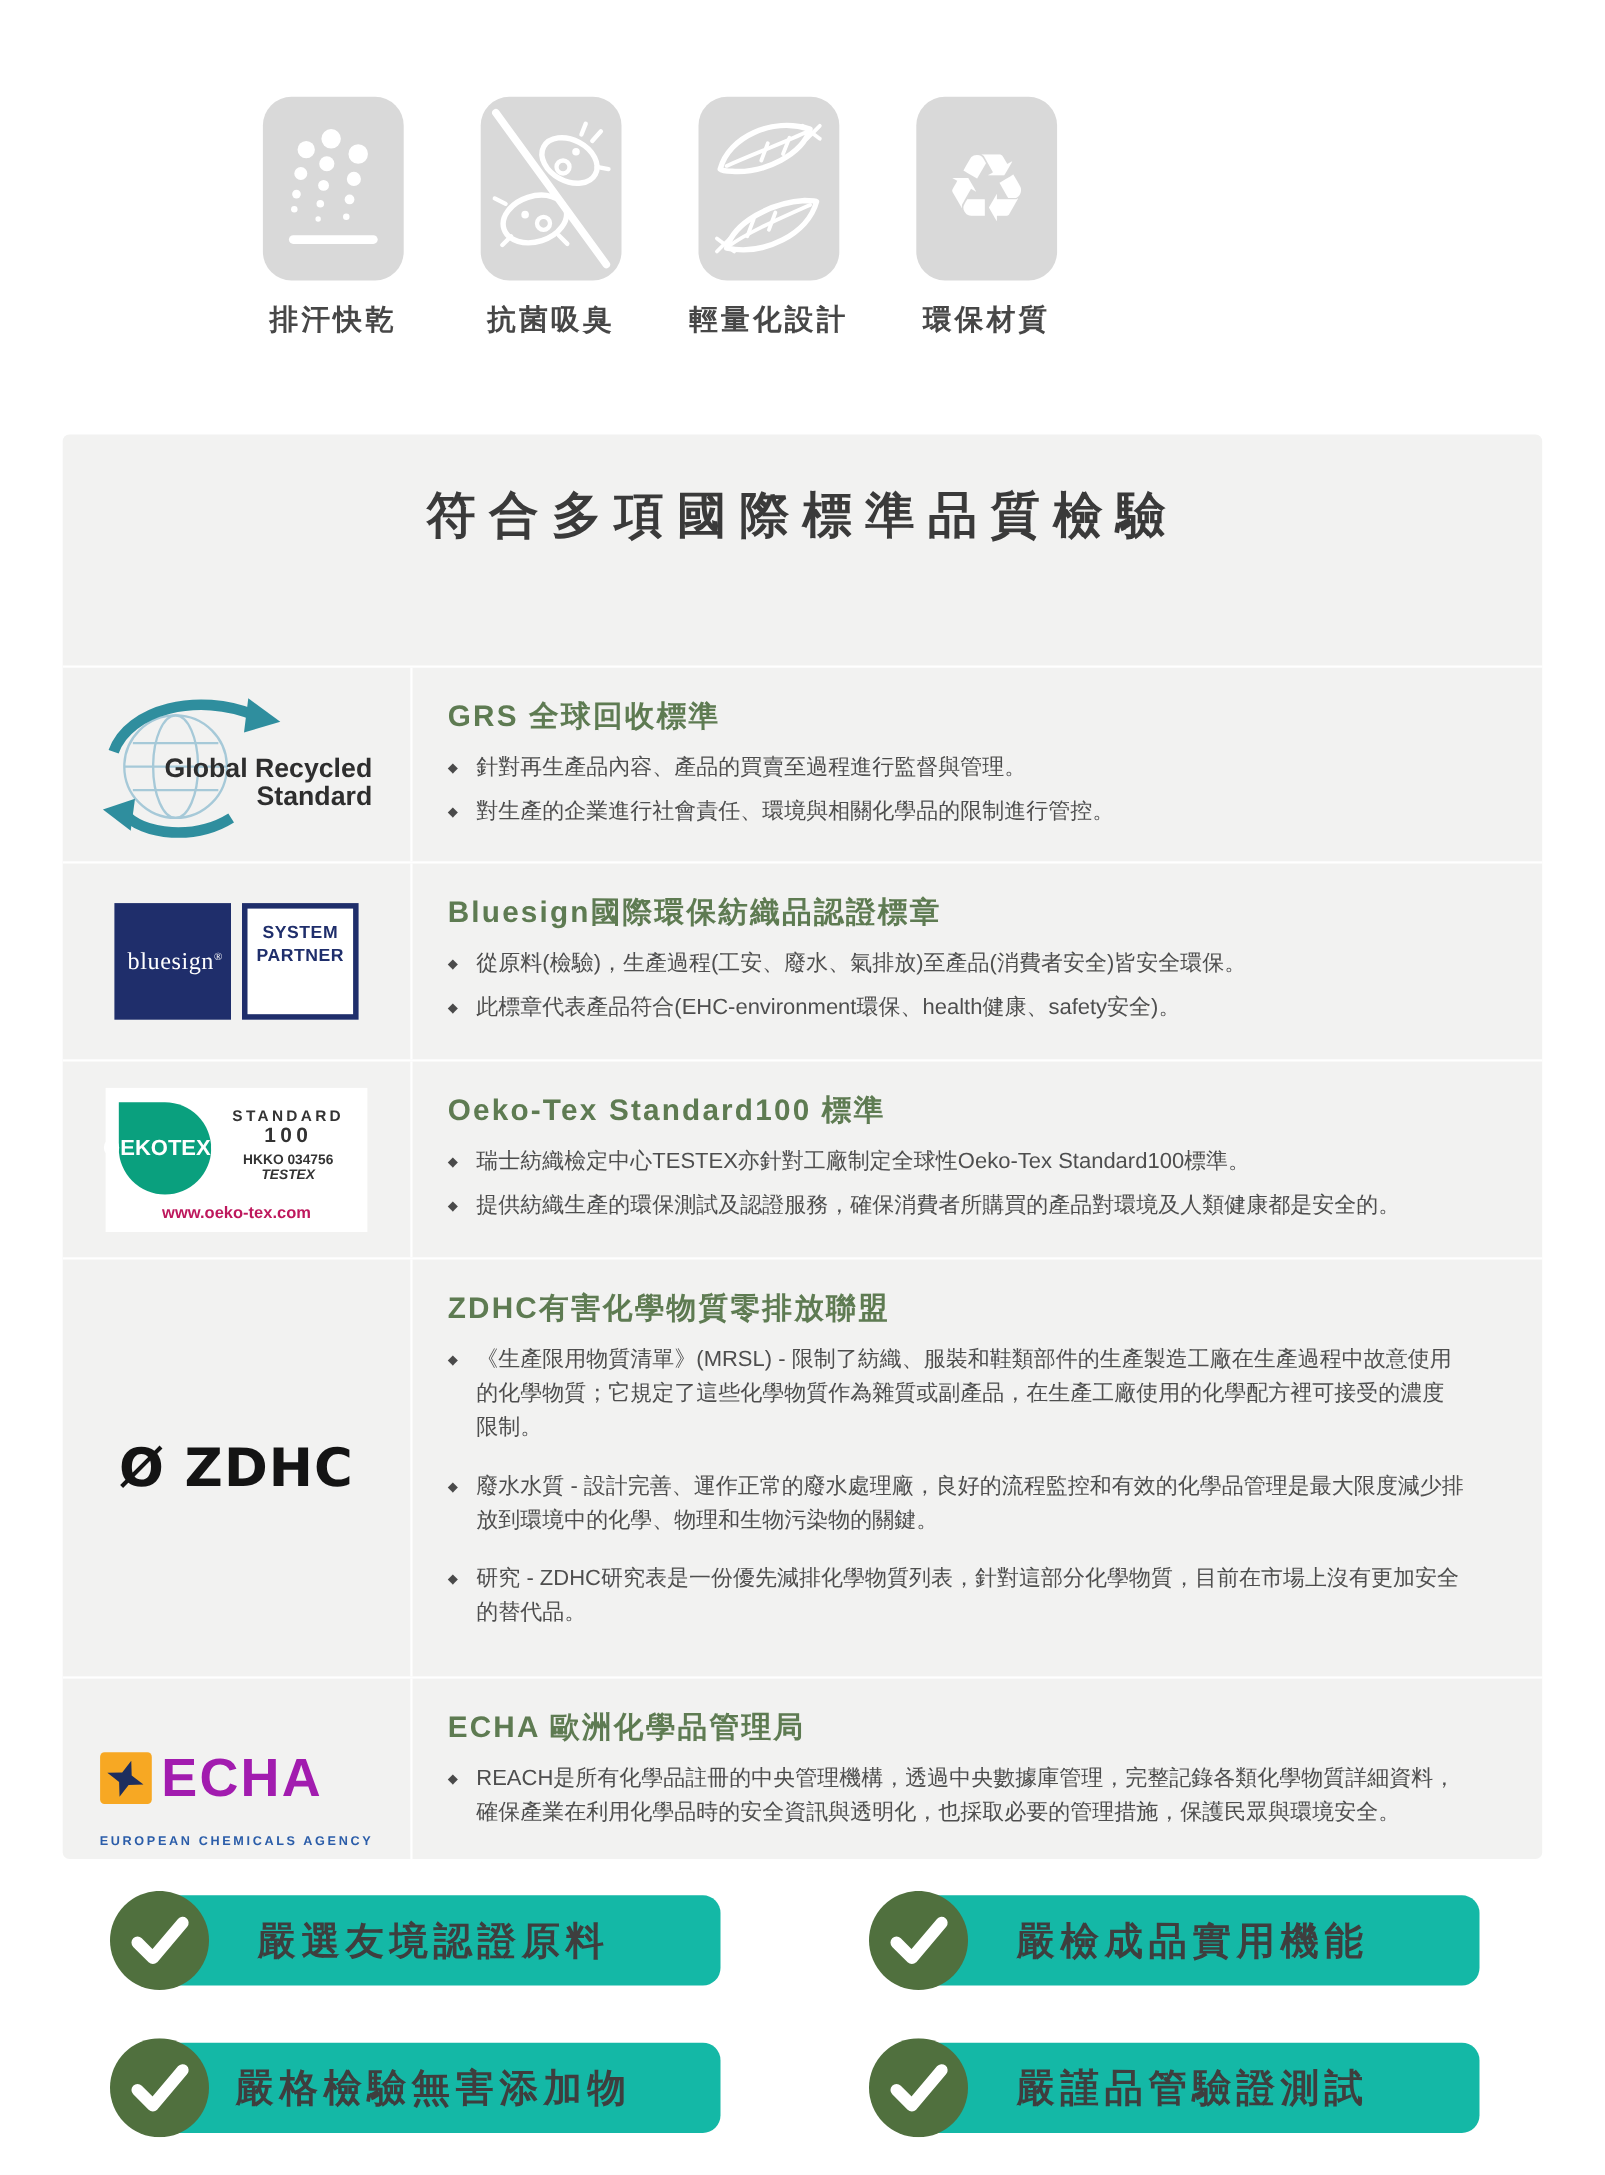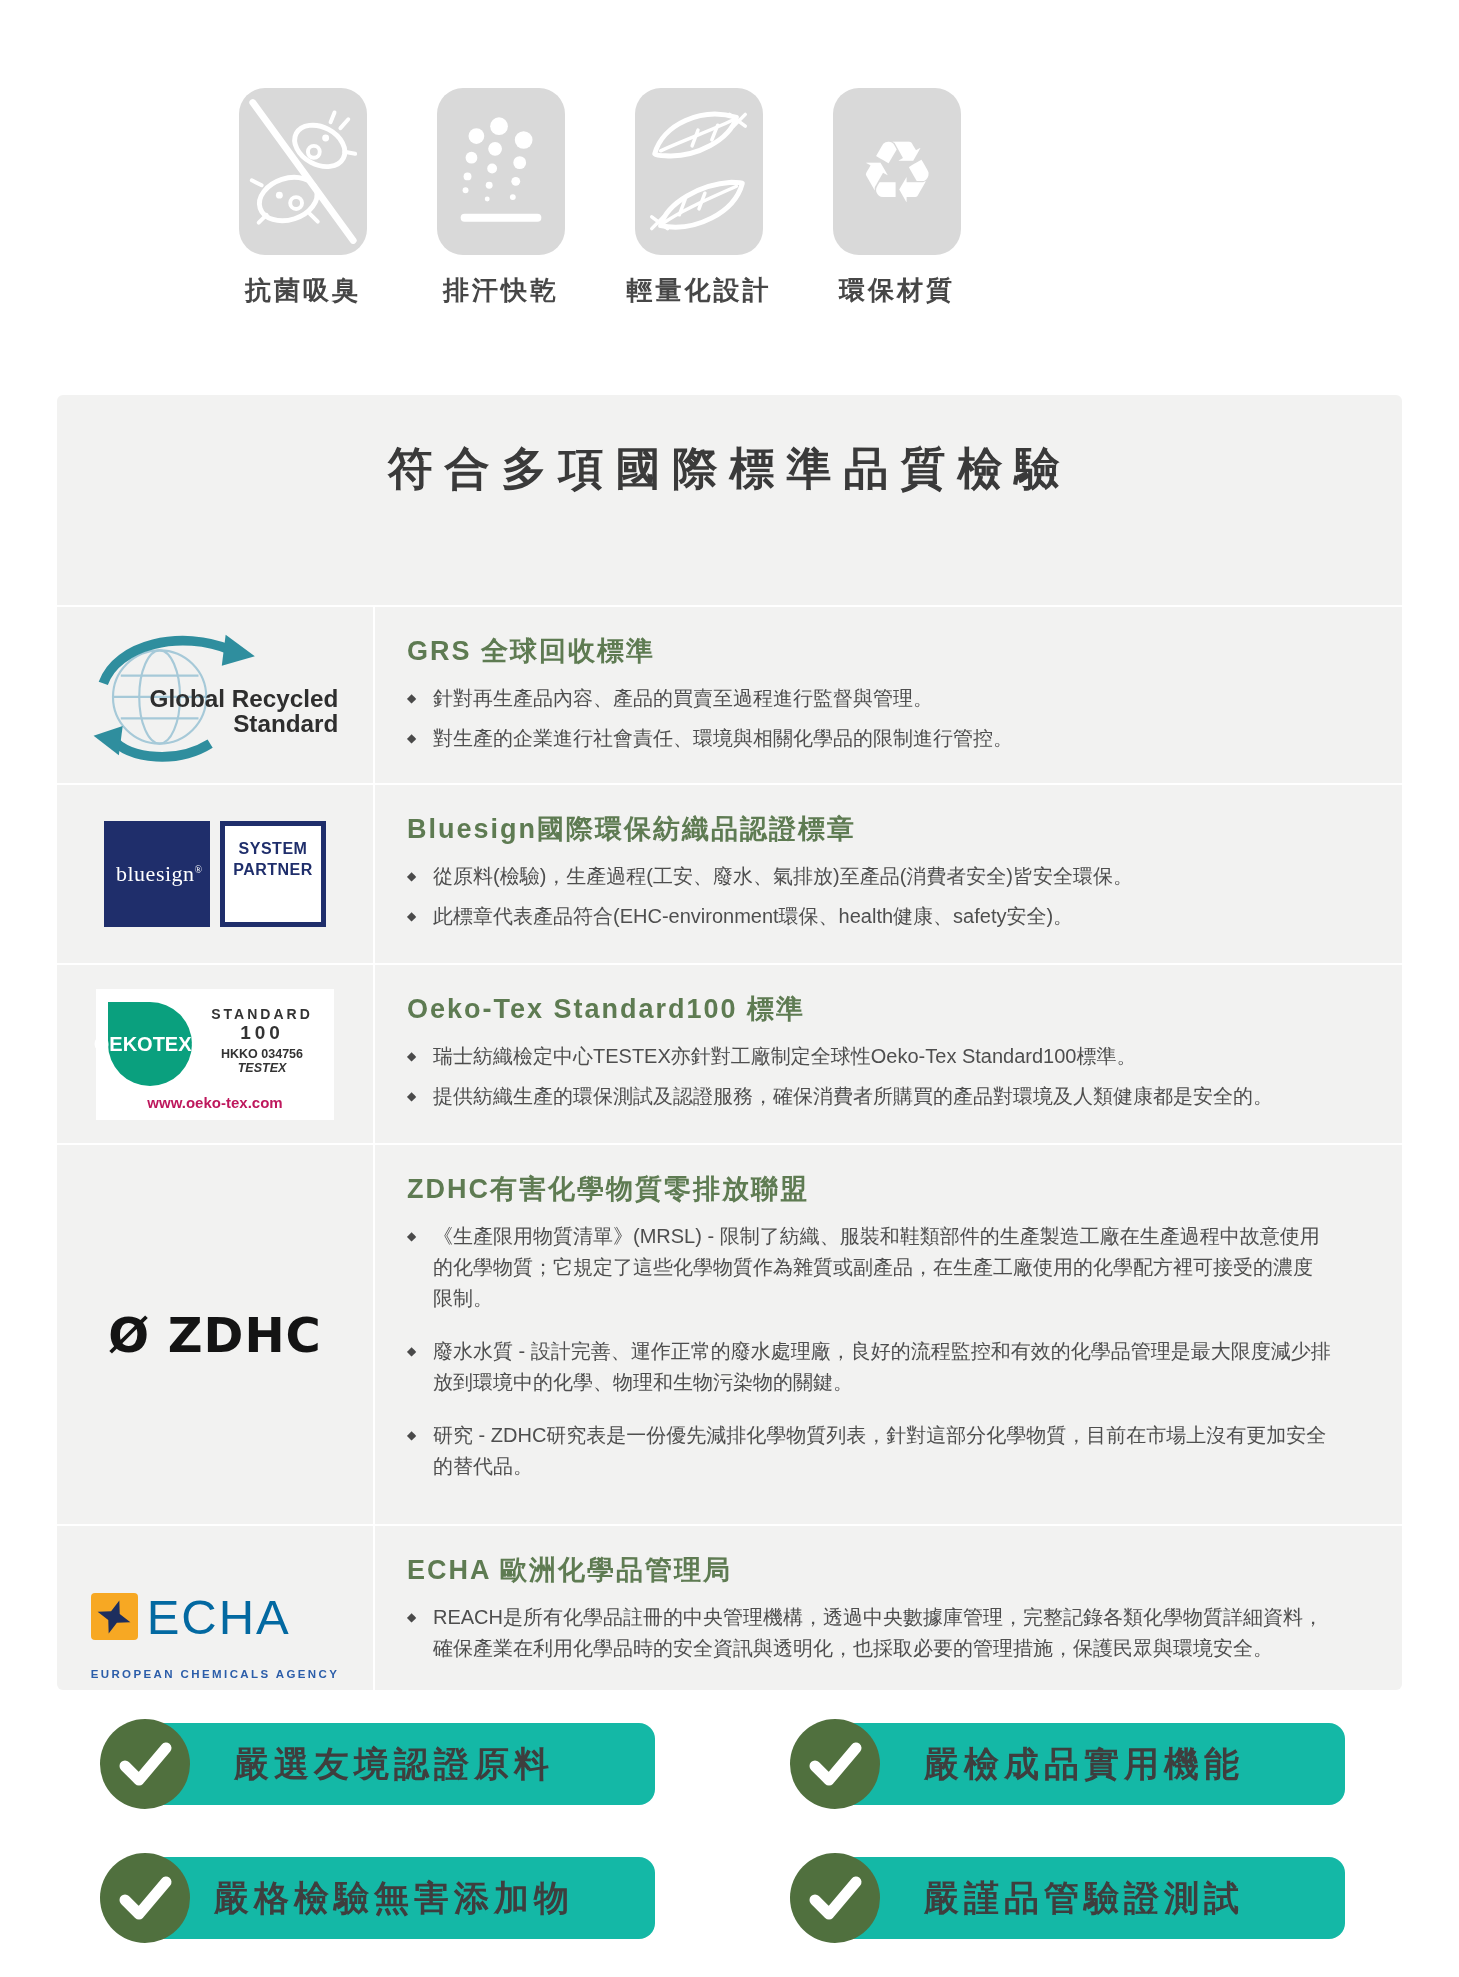--- a/index.html
+++ b/index.html
@@ -68,63 +68,40 @@
 
   
   .zdhc-logo { font-size:48px; font-weight:bold; color:#141414; letter-spacing:1px;
     font-family:"DejaVu Sans",sans-serif; }
 
   
   .echa-logo { display:flex; flex-direction:column; }
   .echa-row { display:flex; align-items:center; gap:9px; }
   .echa-sq { width:47px; height:47px; background:#f7a823; border-radius:4px;
     display:flex; align-items:center; justify-content:center; }
-  .echa-name { font-size:49px; font-weight:normal; color:#0369a1; letter-spacing:2px; }
+  .echa-name { font-size:49px; font-weight:bold; color:#a21caf; letter-spacing:2px; }
   .echa-sub { margin-top:23px; font-size:11.5px; font-weight:bold; color:#2b5da9;
     letter-spacing:2.4px; white-space:nowrap; }
 
   
   .badge { position:absolute; width:555px; height:90px; }
   .badge-pill { position:absolute; left:33px; right:0; top:4px; height:82px;
     background:#14b8a6; border-radius:16px; display:flex; align-items:center;
     justify-content:center; font-size:35px; font-weight:bold; color:#3e3e3e;
     letter-spacing:5px; }
   .badge-check { position:absolute; left:0; top:0; width:90px; height:90px; }
   .b1 { left:100px; top:1719px; }
   .b2 { left:790px; top:1719px; }
   .b3 { left:100px; top:1853px; }
   .b4 { left:790px; top:1853px; }
 </style>
 </head>
 <body>
 
 <div class="features">
-
-  <div class="feature">
-    <div class="tile">
-      <svg width="128" height="167" viewBox="0 0 130 168">
-        <g stroke="#ffffff" fill="none" stroke-linecap="round">
-          <ellipse cx="82" cy="58" rx="27" ry="19" stroke-width="5" transform="rotate(28 82 58)"></ellipse>
-          <circle cx="88" cy="50" r="3.5" fill="#ffffff" stroke="none"></circle>
-          <circle cx="76" cy="64" r="6" stroke-width="4"></circle>
-          <line x1="103" y1="40" x2="111" y2="31" stroke-width="4"></line>
-          <line x1="93" y1="34" x2="97" y2="24" stroke-width="4"></line>
-          <line x1="107" y1="64" x2="118" y2="66" stroke-width="4"></line>
-          <ellipse cx="50" cy="112" rx="30" ry="21" stroke-width="5" transform="rotate(-18 50 112)"></ellipse>
-          <circle cx="41" cy="108" r="3.5" fill="#ffffff" stroke="none"></circle>
-          <circle cx="58" cy="116" r="6" stroke-width="4"></circle>
-          <line x1="23" y1="98" x2="13" y2="93" stroke-width="4"></line>
-          <line x1="28" y1="128" x2="20" y2="136" stroke-width="4"></line>
-          <line x1="72" y1="127" x2="80" y2="135" stroke-width="4"></line>
-          <line x1="14" y1="14" x2="116" y2="154" stroke-width="7"></line>
-        </g>
-      </svg>
-    </div>
-    <div class="feature-label">抗菌吸臭</div>
-  </div>
 
   <div class="feature">
     <div class="tile">
       <svg width="128" height="167" viewBox="0 0 130 168">
         <g fill="#ffffff">
           <circle cx="40" cy="48" r="8"></circle>
             <circle cx="35" cy="70" r="6"></circle>
             <circle cx="31" cy="89" r="4"></circle>
             <circle cx="29" cy="103" r="3"></circle>
           <circle cx="63" cy="38" r="9"></circle>
@@ -139,20 +116,43 @@
           <rect x="24" y="127" width="82" height="8" rx="4"></rect>
         </g>
       </svg>
     </div>
     <div class="feature-label">排汗快乾</div>
   </div>
 
   <div class="feature">
     <div class="tile">
       <svg width="128" height="167" viewBox="0 0 130 168">
+        <g stroke="#ffffff" fill="none" stroke-linecap="round">
+          <ellipse cx="82" cy="58" rx="27" ry="19" stroke-width="5" transform="rotate(28 82 58)"></ellipse>
+          <circle cx="88" cy="50" r="3.5" fill="#ffffff" stroke="none"></circle>
+          <circle cx="76" cy="64" r="6" stroke-width="4"></circle>
+          <line x1="103" y1="40" x2="111" y2="31" stroke-width="4"></line>
+          <line x1="93" y1="34" x2="97" y2="24" stroke-width="4"></line>
+          <line x1="107" y1="64" x2="118" y2="66" stroke-width="4"></line>
+          <ellipse cx="50" cy="112" rx="30" ry="21" stroke-width="5" transform="rotate(-18 50 112)"></ellipse>
+          <circle cx="41" cy="108" r="3.5" fill="#ffffff" stroke="none"></circle>
+          <circle cx="58" cy="116" r="6" stroke-width="4"></circle>
+          <line x1="23" y1="98" x2="13" y2="93" stroke-width="4"></line>
+          <line x1="28" y1="128" x2="20" y2="136" stroke-width="4"></line>
+          <line x1="72" y1="127" x2="80" y2="135" stroke-width="4"></line>
+          <line x1="14" y1="14" x2="116" y2="154" stroke-width="7"></line>
+        </g>
+      </svg>
+    </div>
+    <div class="feature-label">抗菌吸臭</div>
+  </div>
+
+  <div class="feature">
+    <div class="tile">
+      <svg width="128" height="167" viewBox="0 0 130 168">
         <g stroke="#ffffff" fill="none" stroke-width="5" stroke-linecap="round" stroke-linejoin="round">
           <path d="M 20,66 C 28,36 68,18 103,29 C 96,52 62,70 31,68 C 26,68 21,67 20,66 Z"></path>
           <path d="M 26,63 C 55,50 83,40 101,31" stroke-width="3.5"></path>
           <path d="M 58,58 L 64,42" stroke-width="3.5"></path>
           <path d="M 78,52 L 84,37" stroke-width="3.5"></path>
           <line x1="100" y1="38" x2="112" y2="26" stroke-width="3.5"></line>
           <line x1="96" y1="26" x2="112" y2="38" stroke-width="3.5"></line>
           <path d="M 109,96 C 101,126 61,146 26,139 C 33,115 67,97 98,95 C 103,95 108,95 109,96 Z"></path>
           <path d="M 103,99 C 74,112 46,124 28,137" stroke-width="3.5"></path>
           <path d="M 71,106 L 65,122" stroke-width="3.5"></path>

